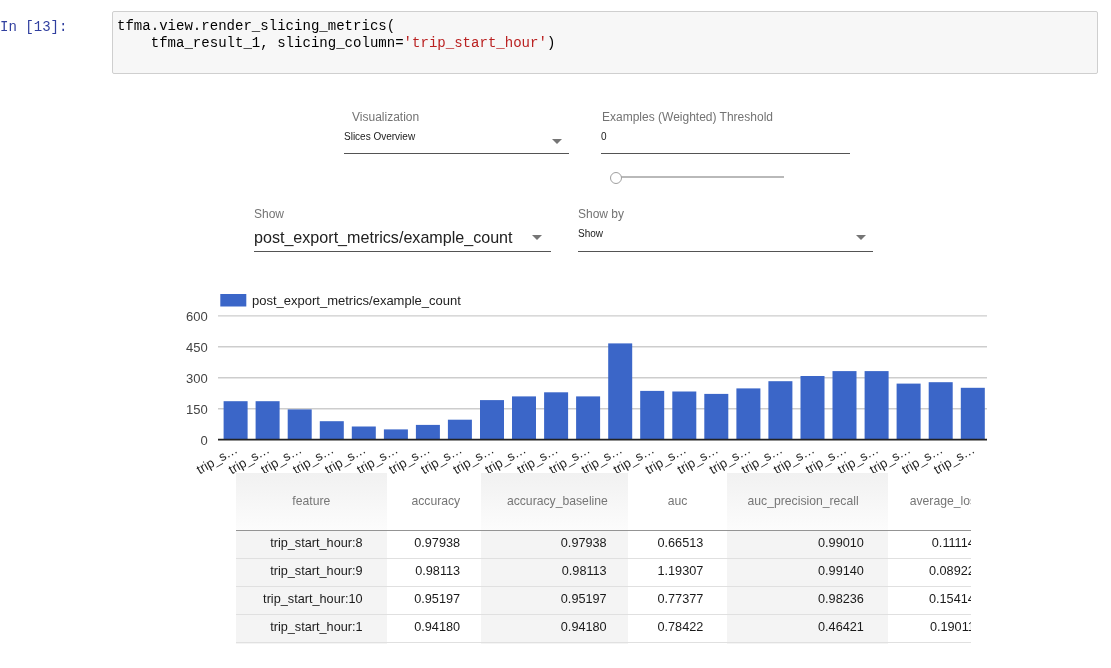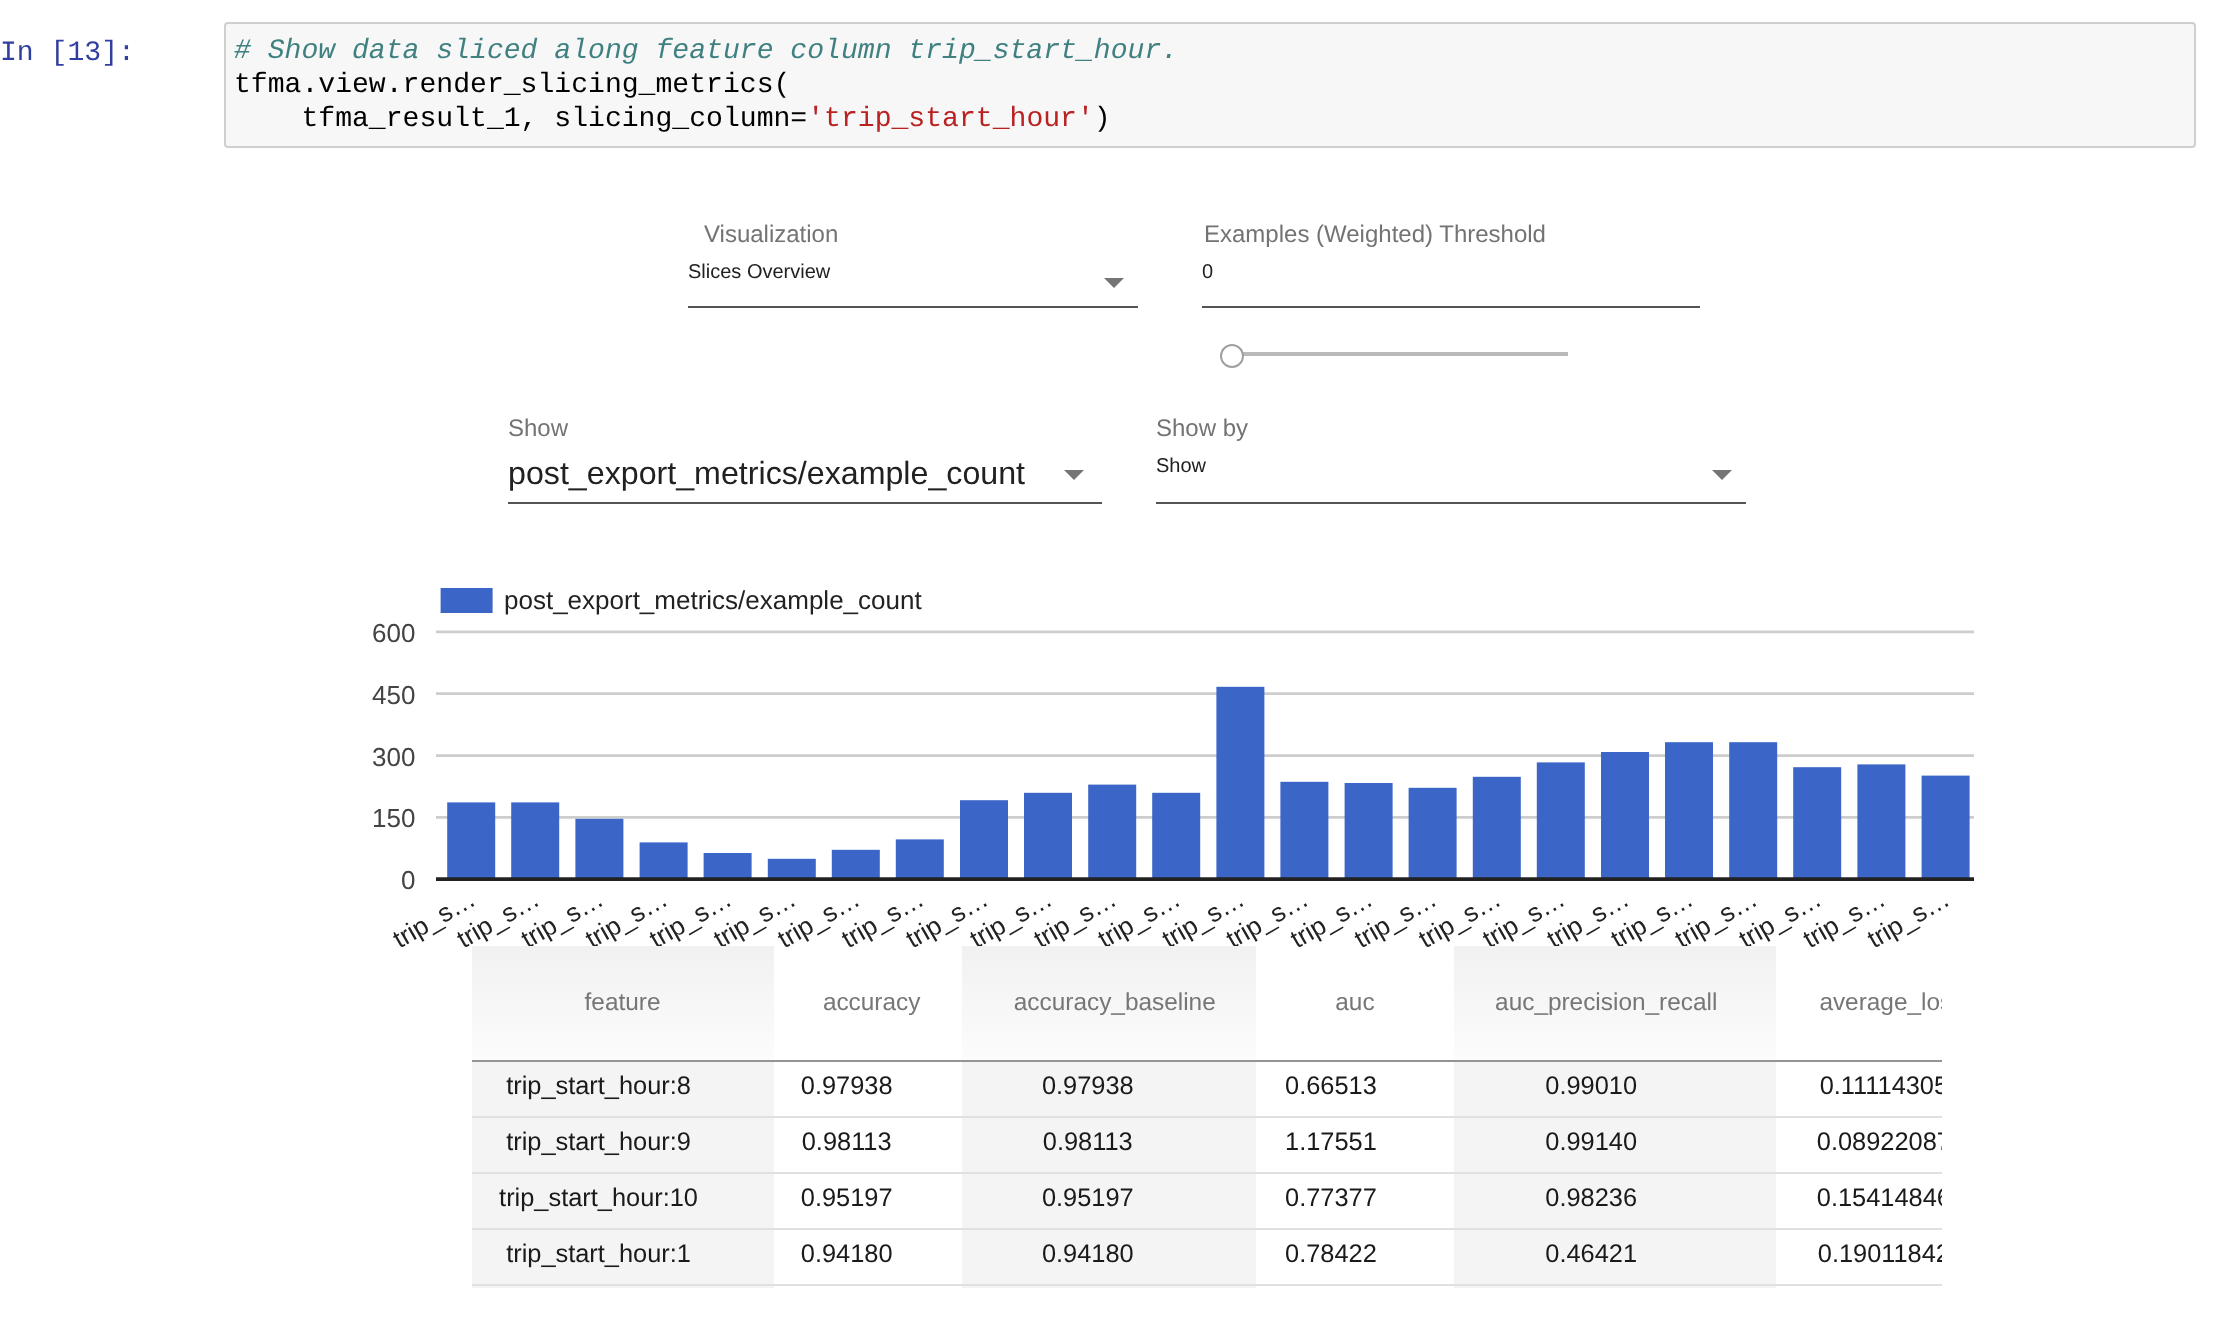--- a/index.html
+++ b/index.html
@@ -23,30 +23,30 @@
 .uline { position:absolute; height:1px; background:#545454; }
 .arrow { position:absolute; width:0; height:0; border-left:5px solid transparent;
   border-right:5px solid transparent; border-top:5px solid #757575; }
 
 .tblwrap { position:absolute; left:236px; top:473px; width:735px; height:171px; overflow:hidden; }
 table { border-collapse:collapse; table-layout:fixed; width:787px; }
 th { height:57px; font-weight:normal; font-size:12.2px; color:#767676;
   text-align:center; vertical-align:middle; }
 th.g { background:linear-gradient(#f1f1f1,#fcfcfc); }
 thead tr { border-bottom:1.5px solid #949494; }
-td { height:28.2px; font-size:12.7px; color:#1a1a1a; text-align:center;
+td { height:28.2px; font-size:12.7px; color:#1a1a1a; text-align:right;
   padding-right:24px; vertical-align:middle; padding-bottom:2.6px; }
 td.g { background:#f4f4f4; }
 tbody tr { border-bottom:1px solid #e0e0e0; }
 </style>
 </head>
 <body>
 <div class="prompt">In&nbsp;[13]:</div>
 <div class="input-area"></div>
-<pre class="code"><span class="cm-comment"># Show data sliced along feature column trip_start_hour.</span>
+<pre class="code">
 tfma.view.render_slicing_metrics(
     tfma_result_1, slicing_column=<span class="cm-string">'trip_start_hour'</span>)</pre>
 
 <div class="lbl" style="left:352px; top:110px;">Visualization</div>
 <div class="val" style="left:344px; top:131px;">Slices Overview</div>
 <div class="arrow" style="left:552px; top:139px;"></div>
 <div class="uline" style="left:344px; top:153px; width:225px;"></div>
 
 <div class="lbl" style="left:602px; top:110px;">Examples (Weighted) Threshold</div>
 <div class="val" style="left:601px; top:131px;">0</div>
@@ -163,21 +163,21 @@
           <td style="padding-right:21px">0.97938</td>
           <td class="g" style="padding-right:21px">0.97938</td>
           <td>0.66513</td>
           <td class="g">0.99010</td>
           <td style="padding-right:27px">0.11114305</td>
         </tr>
 <tr>
           <td class="g">trip_start_hour:9</td>
           <td style="padding-right:21px">0.98113</td>
           <td class="g" style="padding-right:21px">0.98113</td>
-          <td>1.17551</td>
+          <td>1.19307</td>
           <td class="g">0.99140</td>
           <td style="padding-right:27px">0.08922087</td>
         </tr>
 <tr>
           <td class="g">trip_start_hour:10</td>
           <td style="padding-right:21px">0.95197</td>
           <td class="g" style="padding-right:21px">0.95197</td>
           <td>0.77377</td>
           <td class="g">0.98236</td>
           <td style="padding-right:27px">0.15414846</td>

